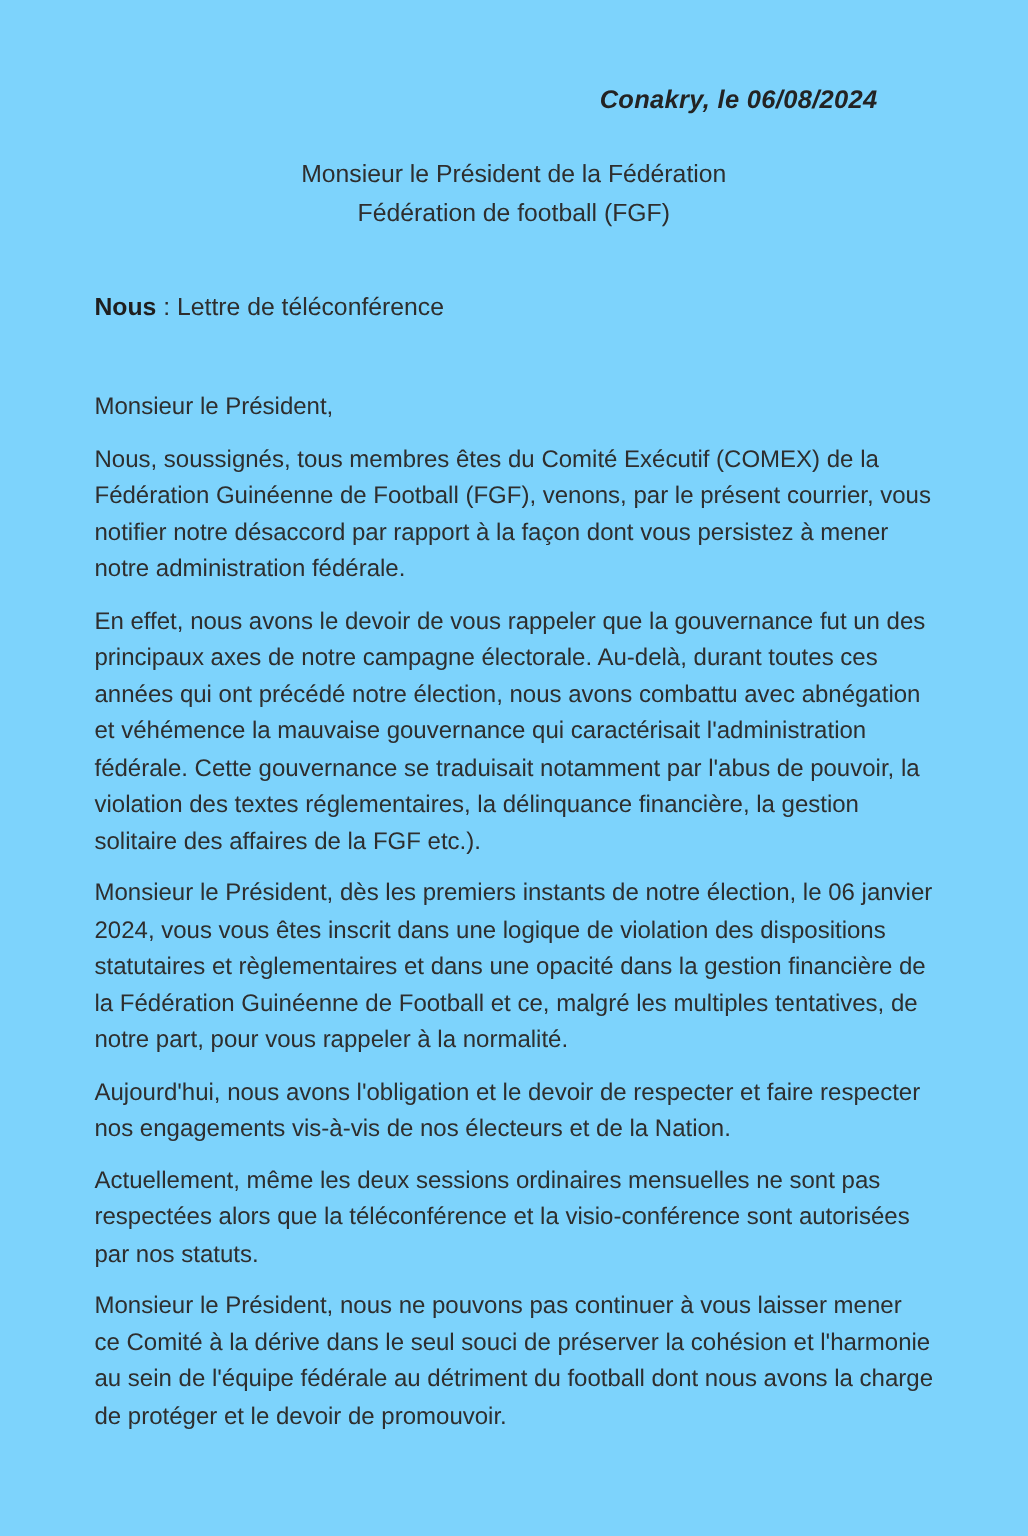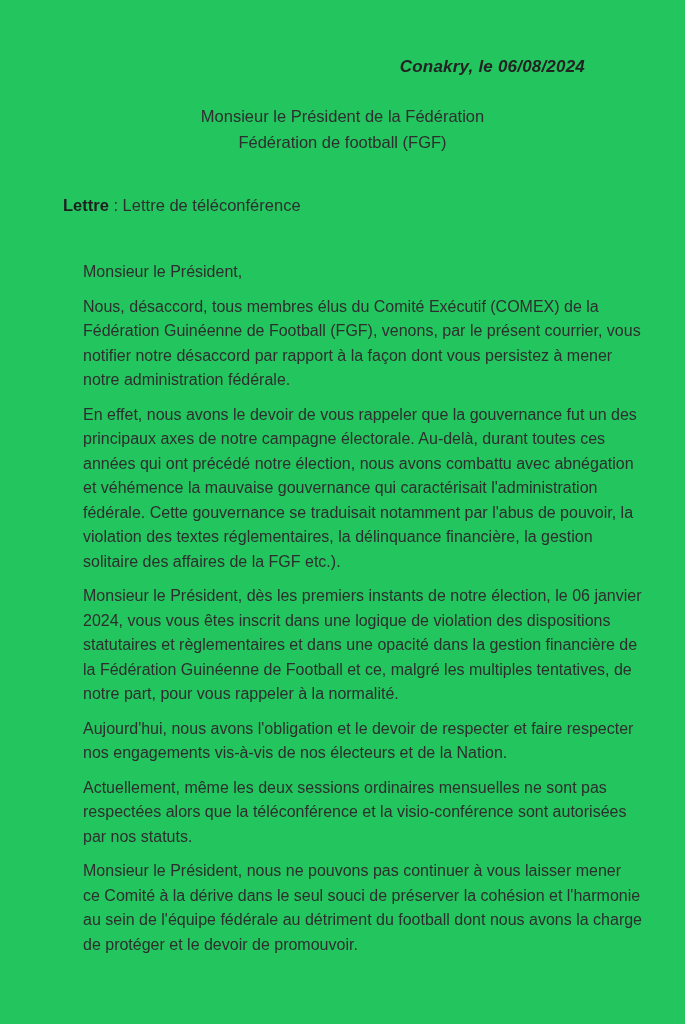--- a/index.html
+++ b/index.html
@@ -4,21 +4,21 @@
 <style>
   html, body {
     margin: 0;
     padding: 0;
     background: #ffffff;
   }
   .page {
     position: relative;
     width: 685px;
     height: 1024px;
-    background: #22c55e;
+    background: #7dd3fc;
     font-family: "Liberation Sans", sans-serif;
     color: #2b2b2b;
     overflow: hidden;
   }
   .dateline {
     position: absolute;
     top: 57px;
     right: 100px;
     font-size: 17px;
     font-weight: bold;
@@ -49,45 +49,44 @@
   }
   .letter-body {
     position: absolute;
     top: 260px;
     left: 63px;
     width: 559px;
     font-size: 16px;
     line-height: 24.5px;
     color: #2e2e2e;
     text-align: left;
-    margin-left: 20px;
   }
   .letter-body p {
     margin: 0 0 10px 0;
   }
 </style>
 </head>
 <body>
 
 <div class="page">
 
   <div class="dateline">Conakry, le 06/08/2024</div>
 
   <div class="recipient-block">
     <div>Monsieur le Président de la Fédération</div>
     <div>Fédération de football (FGF)</div>
   </div>
 
   <div class="subject-line">
-    <span class="subject-label">Lettre</span><span> : </span><span>Lettre de téléconférence</span>
+    <span class="subject-label">Nous</span><span> : </span><span>Lettre de téléconférence</span>
   </div>
 
   <div class="letter-body">
     <p>Monsieur le Président,</p>
-    <p>Nous, désaccord, tous membres élus du Comité Exécutif (COMEX) de la Fédération Guinéenne de Football (FGF), venons, par le présent courrier, vous notifier notre désaccord par rapport à la façon dont vous persistez à mener notre administration fédérale.</p>
+    <p>Nous, soussignés, tous membres êtes du Comité Exécutif (COMEX) de la Fédération Guinéenne de Football (FGF), venons, par le présent courrier, vous notifier notre désaccord par rapport à la façon dont vous persistez à mener notre administration fédérale.</p>
     <p>En effet, nous avons le devoir de vous rappeler que la gouvernance fut un des principaux axes de notre campagne électorale. Au-delà, durant toutes ces années qui ont précédé notre élection, nous avons combattu avec abnégation et véhémence la mauvaise gouvernance qui caractérisait l'administration fédérale. Cette gouvernance se traduisait notamment par l'abus de pouvoir, la violation des textes réglementaires, la délinquance financière, la gestion solitaire des affaires de la FGF etc.).</p>
     <p>Monsieur le Président, dès les premiers instants de notre élection, le 06 janvier 2024, vous vous êtes inscrit dans une logique de violation des dispositions statutaires et règlementaires et dans une opacité dans la gestion financière de la Fédération Guinéenne de Football et ce, malgré les multiples tentatives, de notre part, pour vous rappeler à la normalité.</p>
     <p>Aujourd'hui, nous avons l'obligation et le devoir de respecter et faire respecter nos engagements vis-à-vis de nos électeurs et de la Nation.</p>
     <p>Actuellement, même les deux sessions ordinaires mensuelles ne sont pas respectées alors que la téléconférence et la visio-conférence sont autorisées par nos statuts.</p>
     <p>Monsieur le Président, nous ne pouvons pas continuer à vous laisser mener ce Comité à la dérive dans le seul souci de préserver la cohésion et l'harmonie au sein de l'équipe fédérale au détriment du football dont nous avons la charge de protéger et le devoir de promouvoir.</p>
   </div>
 
 </div>
 
 </body></html>

